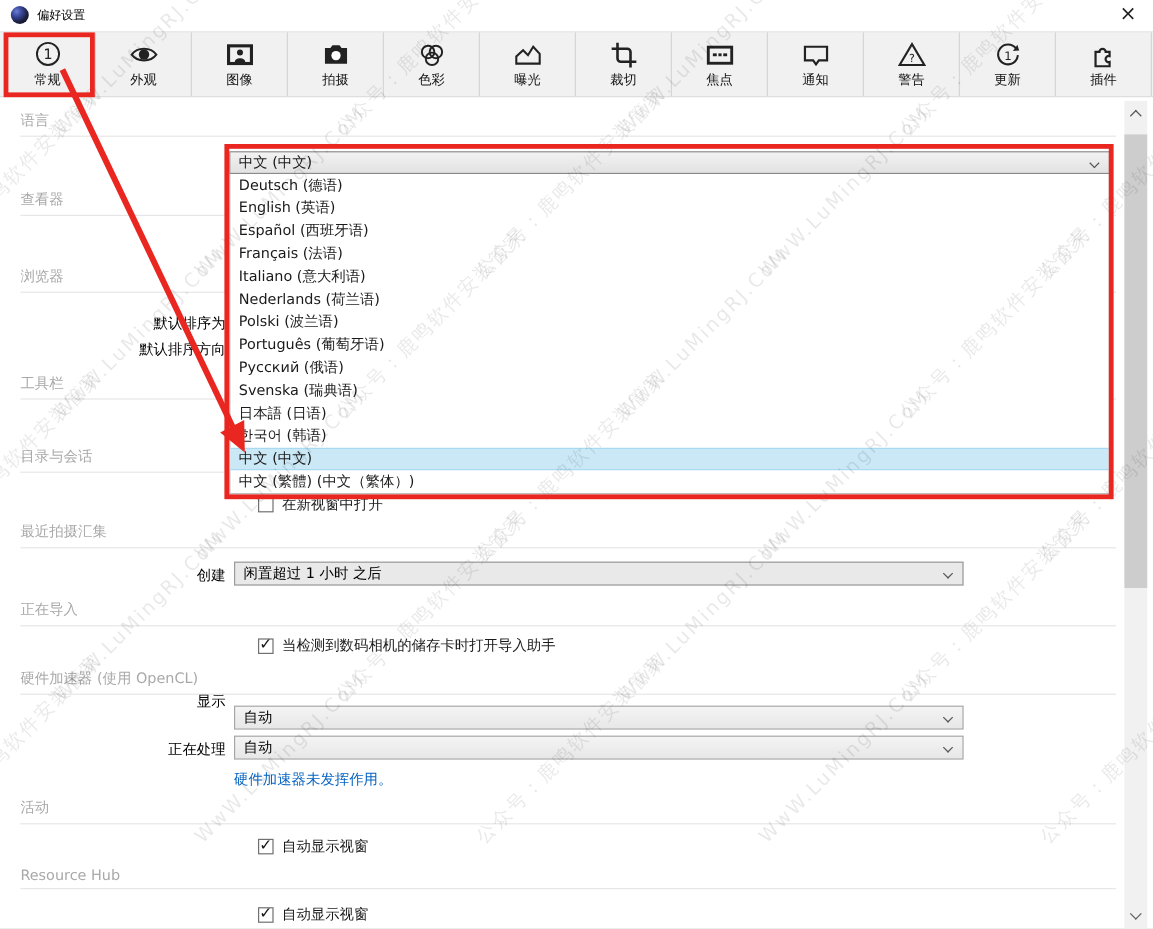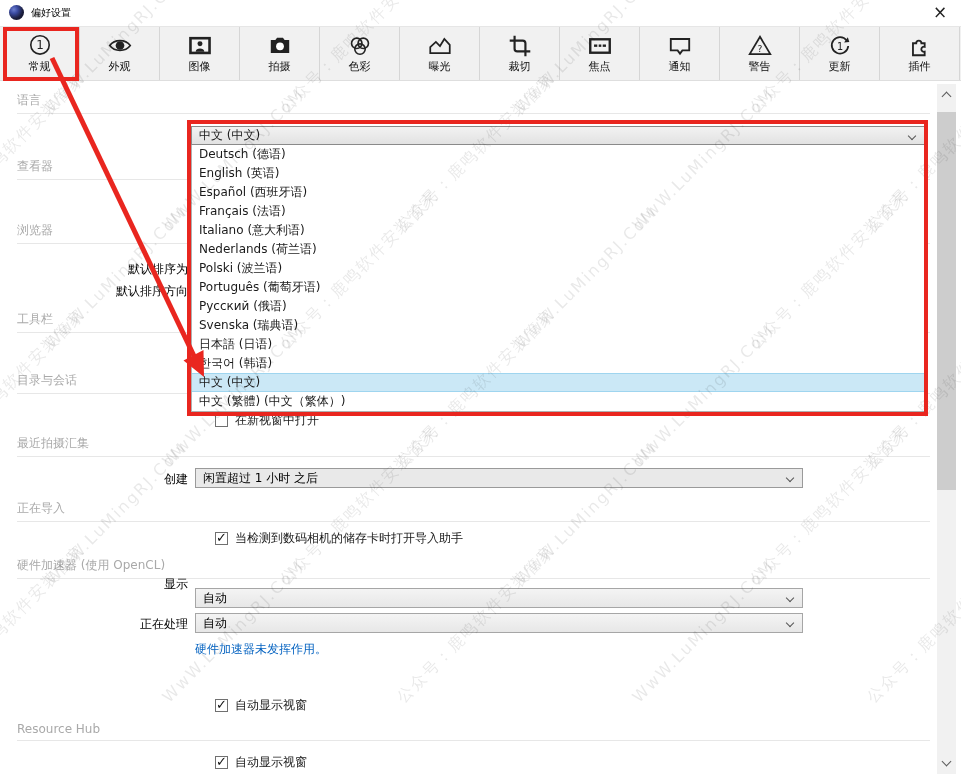--- a/index.html
+++ b/index.html
@@ -189,20 +189,21 @@
     </div>
 
   <div class="section-hdr" style="top:92px">语言</div>
   <div class="section-hdr" style="top:158px">查看器</div>
   <div class="section-hdr" style="top:222px">浏览器</div>
   <div class="section-hdr" style="top:311px">工具栏</div>
   <div class="section-hdr" style="top:372px">目录与会话</div>
   <div class="section-hdr" style="top:435px">最近拍摄汇集</div>
   <div class="section-hdr" style="top:500px">正在导入</div>
   <div class="section-hdr" style="top:557px">硬件加速器 (使用 OpenCL)</div>
+  <div class="section-hdr" style="top:665px">活动</div>
   <div class="section-hdr" style="top:722px">Resource Hub</div>
 
   <div class="form-label" style="top:261px">默认排序为</div>
   <div class="form-label" style="top:283px">默认排序方向</div>
 
   <div class="check-row" style="top:412px">
     <span class="checkbox"></span>
     <span>在新视窗中打开</span>
   </div>
 

